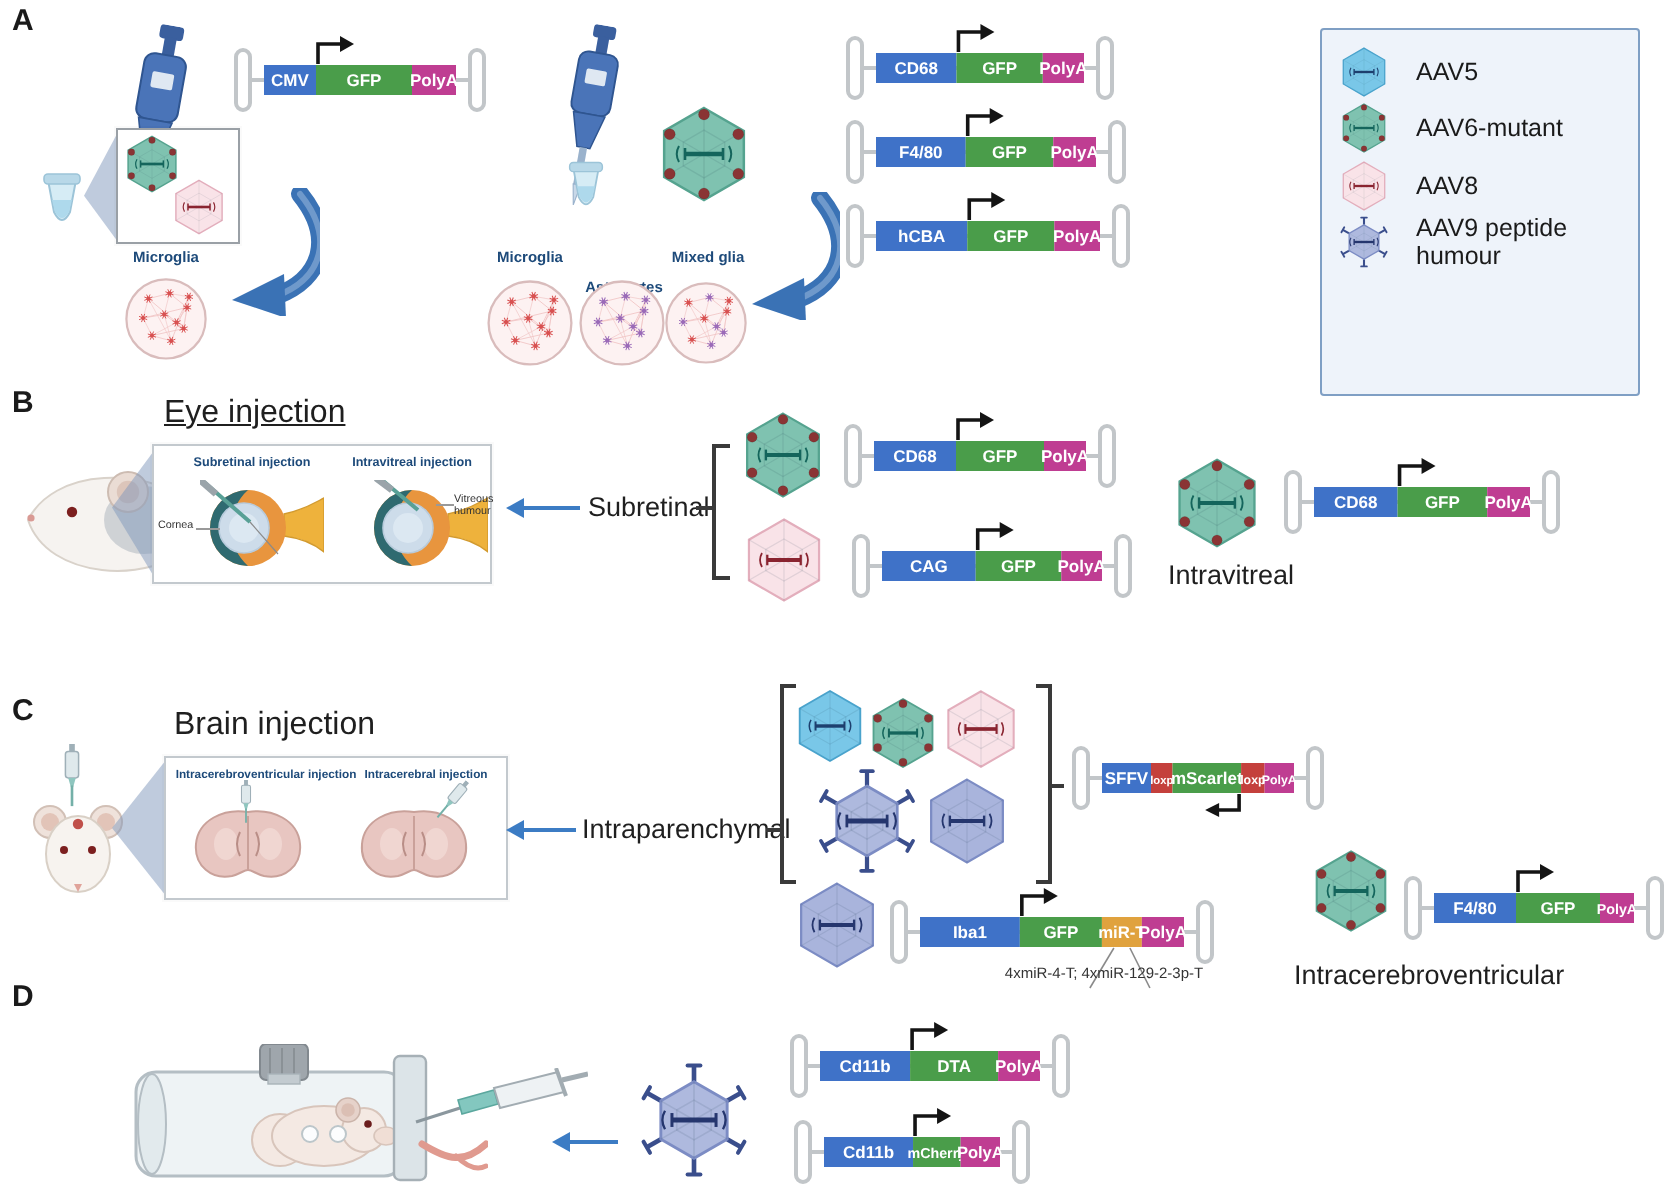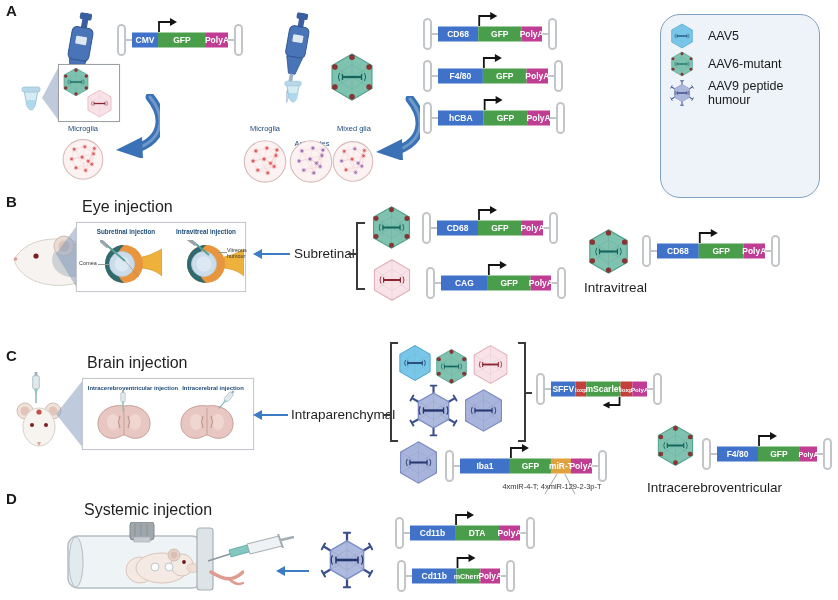--- a/index.html
+++ b/index.html
@@ -3,21 +3,21 @@
 <meta charset="utf-8">
 <style>
   html,body{margin:0;padding:0;background:#fff;}
   *{box-sizing:border-box;}
   body, svg text{font-family:"Liberation Sans", sans-serif;}
   #canvas{position:relative;width:838px;height:600px;background:#fff;overflow:hidden;}
   .abs{position:absolute;}
   .panel-letter{font-size:15px;font-weight:bold;color:#1a1a1a;}
   .sec-title{font-size:16px;color:#1f1f1f;}
   .route-label{font-size:13.5px;color:#1f1f1f;}
-  .dish-label{font-size:7.5px;font-weight:normal;color:#1d4a7a;text-align:center;}
+  .dish-label{font-size:7.5px;font-weight:bold;color:#1d4a7a;text-align:center;}
   .inset-title{font-size:6.3px;font-weight:bold;color:#1d4a7a;text-align:center;line-height:1.1;}
   .tiny-note{font-size:5.4px;color:#333;line-height:1.15;}
   .inset-box{background:#fff;border:1.5px solid #c3c9ce;box-shadow:0 0 0 1px rgba(0,0,0,0.02);}
   .beam{background:rgba(128,152,188,0.5);}
   .arrow-left{height:2.4px;background:#3c7cc4;}
   .arrow-left::before{content:"";position:absolute;left:-9px;top:-4.4px;width:0;height:0;
      border:5.6px solid transparent;border-right:9px solid #3c7cc4;border-left:0;}
   .br-open{border-left:2px solid #3a3a3a;border-top:2px solid #3a3a3a;border-bottom:2px solid #3a3a3a;}
   .br-close{border-right:2px solid #3a3a3a;border-top:2px solid #3a3a3a;border-bottom:2px solid #3a3a3a;}
   .tick{background:#3a3a3a;height:2px;}
@@ -515,21 +515,21 @@
         <text x="42.81481481481481" y="22.8" text-anchor="middle" font-size="8.5" font-weight="bold" fill="#fff">hCBA</text>
         <rect x="65.62962962962962" y="12.5" width="43.55555555555556" height="15" fill="#4a9d4a"></rect>
         <text x="87.40740740740739" y="22.8" text-anchor="middle" font-size="8.5" font-weight="bold" fill="#fff">GFP</text>
         <rect x="109.18518518518518" y="12.5" width="22.814814814814813" height="15" fill="#bf3d92"></rect>
         <text x="120.59259259259258" y="22.8" text-anchor="middle" font-size="8.5" font-weight="bold" fill="#fff">PolyA</text>
         <path d="M66.62962962962962,12 L66.62962962962962,2 L78.62962962962962,2" fill="none" stroke="#141414" stroke-width="1.8"></path>
         <polygon points="77.62962962962962,-2 84.62962962962962,2 77.62962962962962,6" fill="#141414"></polygon>
       </svg>
     </span>
 
-  <div class="abs" id="legend-box" style="left:660px;top:14px;width:160px;height:184px;border-radius:20px;">
+  <div class="abs" id="legend-box" style="left:660px;top:14px;width:160px;height:184px;">
     <div id="legend-rows">
         <div class="leg-row">
           <span class="leg-ico">
             <svg viewBox="0 0 100 100" preserveAspectRatio="xMidYMid meet">
               <polygon points="50,4 89.83716857408419,27.000000000000004 89.83716857408419,73 50,96 10.162831425915819,73 10.162831425915826,26.999999999999996" fill="#79c7e8" stroke="#4aa3cc" stroke-width="2.5"></polygon>
               <line x1="50" y1="50" x2="50" y2="4" stroke="rgba(20,50,70,0.10)" stroke-width="1.4"></line>
               <line x1="50" y1="50" x2="89.83716857408419" y2="27.000000000000004" stroke="rgba(20,50,70,0.10)" stroke-width="1.4"></line>
               <line x1="50" y1="50" x2="89.83716857408419" y2="73" stroke="rgba(20,50,70,0.10)" stroke-width="1.4"></line>
               <line x1="50" y1="50" x2="50" y2="96" stroke="rgba(20,50,70,0.10)" stroke-width="1.4"></line>
               <line x1="50" y1="50" x2="10.162831425915819" y2="73" stroke="rgba(20,50,70,0.10)" stroke-width="1.4"></line>
@@ -566,20 +566,40 @@
               <circle cx="50" cy="89.56" r="5.5" fill="#8a3434" stroke="rgba(0,0,0,0.15)" stroke-width="0.8"></circle>
               <circle cx="15.7400350262876" cy="69.78" r="5.5" fill="#8a3434" stroke="rgba(0,0,0,0.15)" stroke-width="0.8"></circle>
               <circle cx="15.740035026287607" cy="30.219999999999995" r="5.5" fill="#8a3434" stroke="rgba(0,0,0,0.15)" stroke-width="0.8"></circle>
             </svg>
           </span>
           <span class="leg-lbl">AAV6-mutant</span>
         </div>
         <div class="leg-row">
           <span class="leg-ico">
             <svg viewBox="0 0 100 100" preserveAspectRatio="xMidYMid meet">
+              <polygon points="50,4 89.83716857408419,27.000000000000004 89.83716857408419,73 50,96 10.162831425915819,73 10.162831425915826,26.999999999999996" fill="#f9e3e8" stroke="#e3aebc" stroke-width="2.5"></polygon>
+              <line x1="50" y1="50" x2="50" y2="4" stroke="rgba(20,50,70,0.10)" stroke-width="1.4"></line>
+              <line x1="50" y1="50" x2="89.83716857408419" y2="27.000000000000004" stroke="rgba(20,50,70,0.10)" stroke-width="1.4"></line>
+              <line x1="50" y1="50" x2="89.83716857408419" y2="73" stroke="rgba(20,50,70,0.10)" stroke-width="1.4"></line>
+              <line x1="50" y1="50" x2="50" y2="96" stroke="rgba(20,50,70,0.10)" stroke-width="1.4"></line>
+              <line x1="50" y1="50" x2="10.162831425915819" y2="73" stroke="rgba(20,50,70,0.10)" stroke-width="1.4"></line>
+              <line x1="50" y1="50" x2="10.162831425915826" y2="26.999999999999996" stroke="rgba(20,50,70,0.10)" stroke-width="1.4"></line>
+              <polygon points="50,26.08 70.71532765852378,38.04 70.71532765852378,61.96 50,73.92 29.284672341476224,61.96 29.284672341476227,38.04" fill="none" stroke="rgba(20,50,70,0.10)" stroke-width="1.4"></polygon>
+              <line x1="31" y1="50" x2="69" y2="50" stroke="#8a2430" stroke-width="4.5"></line>
+              <line x1="31" y1="44" x2="31" y2="56" stroke="#8a2430" stroke-width="2.6"></line>
+              <line x1="69" y1="44" x2="69" y2="56" stroke="#8a2430" stroke-width="2.6"></line>
+              <path d="M25,42 Q20.5,50 25,58" fill="none" stroke="#8a2430" stroke-width="2"></path>
+              <path d="M75,42 Q79.5,50 75,58" fill="none" stroke="#8a2430" stroke-width="2"></path>
+            </svg>
+          </span>
+          <span class="leg-lbl">AAV8</span>
+        </div>
+        <div class="leg-row">
+          <span class="leg-ico">
+            <svg viewBox="0 0 100 100" preserveAspectRatio="xMidYMid meet">
               <line x1="50" y1="17" x2="50" y2="3" stroke="#3a4e8c" stroke-width="4"></line>
               <line x1="55.5" y1="3" x2="44.5" y2="3" stroke="#3a4e8c" stroke-width="3.5" stroke-linecap="round"></line>
               <line x1="78.57883832488648" y1="33.5" x2="90.70319397786862" y2="26.500000000000004" stroke="#3a4e8c" stroke-width="4"></line>
               <line x1="93.45319397786862" y1="31.26313972081442" x2="87.95319397786862" y2="21.73686027918559" stroke="#3a4e8c" stroke-width="3.5" stroke-linecap="round"></line>
               <line x1="78.57883832488648" y1="66.5" x2="90.70319397786862" y2="73.5" stroke="#3a4e8c" stroke-width="4"></line>
               <line x1="87.95319397786862" y1="78.26313972081441" x2="93.45319397786862" y2="68.73686027918559" stroke="#3a4e8c" stroke-width="3.5" stroke-linecap="round"></line>
               <line x1="50" y1="83" x2="50" y2="97" stroke="#3a4e8c" stroke-width="4"></line>
               <line x1="44.5" y1="97" x2="55.5" y2="97" stroke="#3a4e8c" stroke-width="3.5" stroke-linecap="round"></line>
               <line x1="21.421161675113524" y1="66.5" x2="9.296806022131378" y2="73.5" stroke="#3a4e8c" stroke-width="4"></line>
               <line x1="6.546806022131379" y1="68.73686027918559" x2="12.046806022131378" y2="78.26313972081441" stroke="#3a4e8c" stroke-width="3.5" stroke-linecap="round"></line>
@@ -599,21 +619,21 @@
               <path d="M25,42 Q20.5,50 25,58" fill="none" stroke="#25366e" stroke-width="2"></path>
               <path d="M75,42 Q79.5,50 75,58" fill="none" stroke="#25366e" stroke-width="2"></path>
             </svg>
           </span>
           <span class="leg-lbl">AAV9 peptide humour</span>
         </div>
       </div>
   </div>
 
   <span class="abs panel-letter" style="left:6px;top:193px;">B</span>
-  <span class="abs sec-title" style="left:82px;top:198px;">Eye injection</span>
+  <span class="abs sec-title" style="left:82px;top:198px;text-decoration:underline;">Eye injection</span>
 
   <span class="abs" style="left:12px;top:226px;width:88px;height:66px;">
     <svg viewBox="0 0 88 66" width="88" height="66">
       <path d="M2,34 C8,22 22,14 40,13 C58,12 76,18 84,27 L84,47 C74,56 56,61 39,59 C22,57 7,49 2,34 Z" fill="#f6f3f0" stroke="#d9d2ca" stroke-width="1"></path>
       <ellipse cx="60" cy="34" rx="20" ry="17" fill="#aeb6bf" opacity="0.55"></ellipse>
       <circle cx="52" cy="20" r="10" fill="#eadcd4" stroke="#cdbcb2" stroke-width="1"></circle>
       <circle cx="52" cy="20" r="5.6" fill="#dcc5ba"></circle>
       <circle cx="24" cy="30" r="2.6" fill="#7c1f1f"></circle>
       <circle cx="3.5" cy="33" r="1.8" fill="#d99a94"></circle>
     </svg>
@@ -1037,21 +1057,20 @@
         <rect x="61" y="12.5" width="42" height="15" fill="#4a9d4a"></rect>
         <text x="82" y="22.8" text-anchor="middle" font-size="8.5" font-weight="bold" fill="#fff">GFP</text>
         <rect x="103" y="12.5" width="17" height="15" fill="#bf3d92"></rect>
         <text x="111.5" y="22.8" text-anchor="middle" font-size="7.14" font-weight="bold" fill="#fff">PolyA</text>
         <path d="M62,12 L62,2 L74,2" fill="none" stroke="#141414" stroke-width="1.8"></path>
         <polygon points="73,-2 80,2 73,6" fill="#141414"></polygon>
       </svg>
     </span>
 
   <span class="abs panel-letter" style="left:6px;top:490px;">D</span>
-  <span class="abs sec-title" style="left:84px;top:501px;">Systemic injection</span>
 
   <span class="abs" style="left:66px;top:522px;width:178px;height:74px;">
     <svg viewBox="0 0 178 74" width="178" height="74">
       <rect x="2" y="14" width="134" height="52" rx="10" fill="#eef3f5" stroke="#b4bec4" stroke-width="1.5"></rect>
       <ellipse cx="10" cy="40" rx="7" ry="25" fill="#e2eaed" stroke="#b4bec4" stroke-width="1"></ellipse>
       <rect x="64" y="0" width="24" height="18" rx="3" fill="#9fa6ac" stroke="#82898f" stroke-width="1"></rect>
       <line x1="69" y1="2" x2="69" y2="16" stroke="#8a9196" stroke-width="1"></line>
       <line x1="75" y1="2" x2="75" y2="16" stroke="#8a9196" stroke-width="1"></line>
       <line x1="81" y1="2" x2="81" y2="16" stroke="#8a9196" stroke-width="1"></line>
       <rect x="68" y="15" width="16" height="5" fill="#c3cbd0" stroke="#a8b2b8" stroke-width="0.7"></rect>

